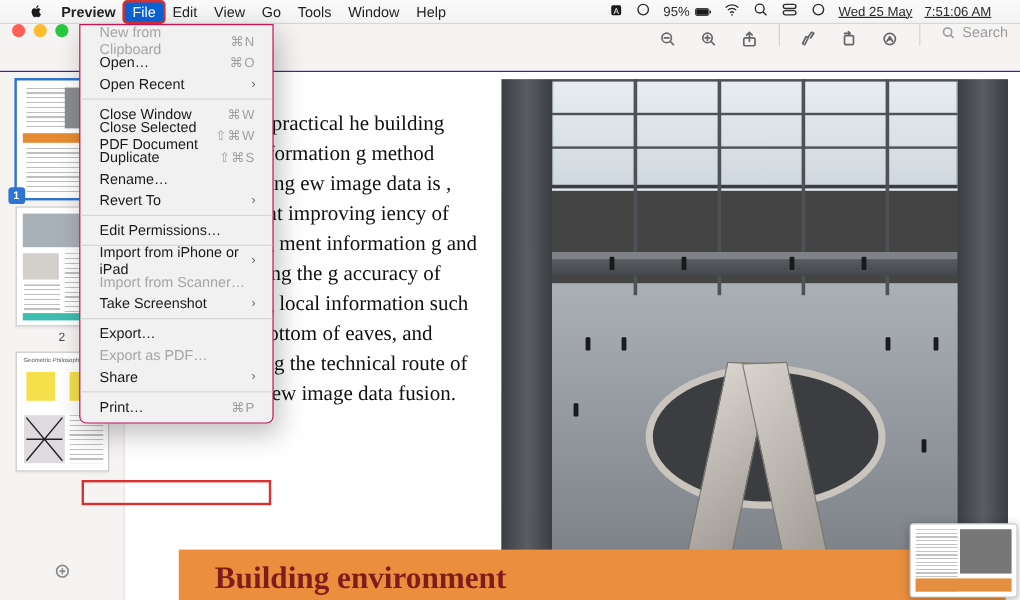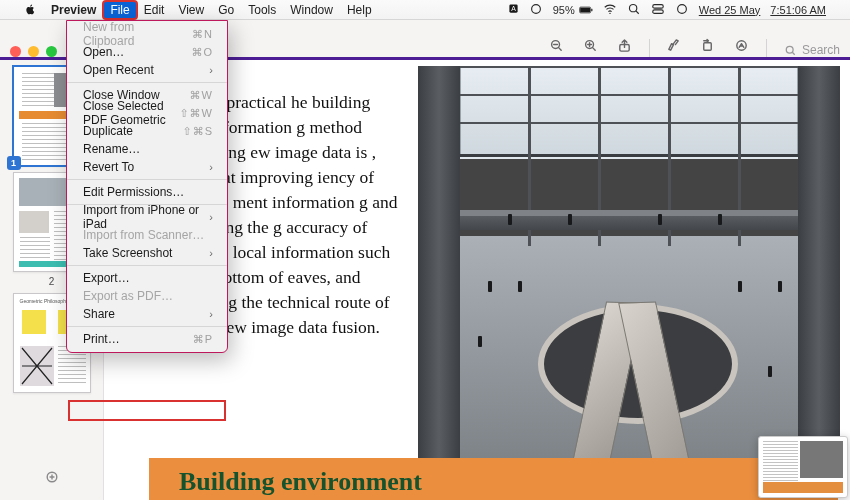--- a/index.html
+++ b/index.html
@@ -13,21 +13,21 @@
   .menubar .menu-item.open { background:#0a63d6; color:#fff;}
   .menubar .menu-item.open.hl { outline:2px solid #d93030; outline-offset:-1px;}
   .menubar .spacer { flex:1; }
   .menubar .status { display:flex; gap:10px; align-items:center; font-size:11px; color:#2a2a2a;}
   .menubar .status .batt { display:flex;align-items:center;gap:4px;}
   .menubar .status svg{width:14px;height:14px;stroke:#2a2a2a;fill:none;stroke-width:1.3;}
   .menubar .status .txt svg{width:11px;height:11px;fill:#1a1a1a;stroke:none;}
   .menubar .date{font-size:11px;text-decoration:underline;}
 
   
-  .wintoolbar { height: 40px; background:#f6f3f3; border-bottom:3px solid #4c1d95; display:flex; align-items:flex-end; padding:0 10px; gap:8px;}
+  .wintoolbar { height: 40px; background:#f6f3f3; border-bottom:1px solid #4c1d95; display:flex; align-items:flex-start; padding:0 10px; gap:8px;}
   .traffic { display:flex; gap:7px; margin-right:10px;}
   .traffic .dot{width:11px;height:11px;border-radius:50%;}
   .traffic .r{background:#ff5f57;}
   .traffic .y{background:#febc2e;}
   .traffic .g{background:#28c840;}
   .wintoolbar .title{font-size:12.5px; color:#3a3a3a;}
   .wintoolbar .flex{flex:1;}
   .tbbtn{width:26px;height:24px;display:flex;align-items:center;justify-content:center;border-radius:5px;color:#555;}
   .tbbtn svg{width:15px;height:15px;stroke:#666;fill:none;stroke-width:1.5;stroke-linecap:round;stroke-linejoin:round;}
   .tbsep{width:1px;height:18px;background:#d4d4d4;margin:0 3px;}
@@ -54,21 +54,21 @@
   .dropdown .mi .sc{margin-left:auto;font-size:11px;color:#a0a0a0;letter-spacing:1px;}
   .dropdown .mi .chev{margin-left:auto;font-size:11px;color:#6b6b6b;}
   .dropdown .sep{height:1px;background:#d6d6d6;margin:3px 0;}
   .dropdown .hl{position:absolute;left:1px;right:1px;border:2px solid #d93030;height:21px;pointer-events:none;}
 
   
   .doc{flex:1;background:#fff;position:relative;overflow:hidden;}
   .doc .page-text{position:absolute;left:66px;top:30px;width:234px;font-family:Georgia,"Times New Roman",serif;font-size:17.5px;line-height:25px;color:#111;}
   .doc .photo{position:absolute;left:314px;top:6px;width:422px;height:424px;background:#444;}
   .doc .heading-band{position:absolute;left:45px;right:12px;bottom:-6px;height:48px;background:#eb8f3f;display:flex;align-items:center;padding-left:30px;}
-  .doc .heading-band span{font-family:Georgia,serif;font-weight:700;font-size:26px;color:#14532d;}
+  .doc .heading-band span{font-family:Georgia,serif;font-weight:700;font-size:26px;color:#7f1d1d;}
   
   .photo .sky{position:absolute;top:0;left:0;right:0;height:22%;background:linear-gradient(#f2f6f9,#e2e9ef);}
   .photo .floor{position:absolute;bottom:0;left:0;right:0;height:60%;background:linear-gradient(#aab0b6,#787d82);}
   .photo .col{position:absolute;top:0;bottom:0;width:42px;background:linear-gradient(90deg,#3b3e42,#5a5e63,#3b3e42);}
   .photo .c1{left:0;}
   .photo .c2{right:0;}
   .photo .beam{position:absolute;background:#4e5257;}
   .photo .glass{position:absolute;background:linear-gradient(#d5dde3,#cfd7de);border:1px solid #9aa3aa;}
   .photo .ring{position:absolute;border-radius:50%;border:6px solid #c9c5be;background:#3b3d40;}
   .photo .esc{position:absolute;background:linear-gradient(135deg,#d8d3cc,#9e9a93);border:1px solid #7c7973;}
@@ -298,21 +298,21 @@
     <div class="mi">
       <span>Open Recent</span>
       <span class="chev">›</span>
     </div>
     <div class="sep"></div>
     <div class="mi">
       <span>Close Window</span>
       <span class="sc">⌘W</span>
     </div>
     <div class="mi">
-      <span>Close Selected PDF Geometric</span>
+      <span>Close Selected PDF Document</span>
       <span class="sc">⇧⌘W</span>
     </div>
     <div class="mi">
       <span>Duplicate</span>
       <span class="sc">⇧⌘S</span>
     </div>
     <div class="mi">
       <span>Rename…</span>
     </div>
     <div class="mi">

